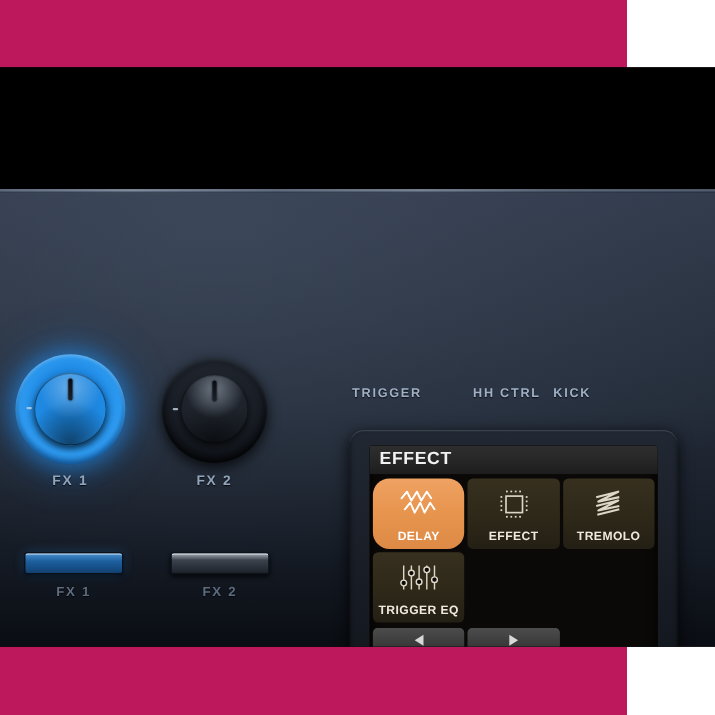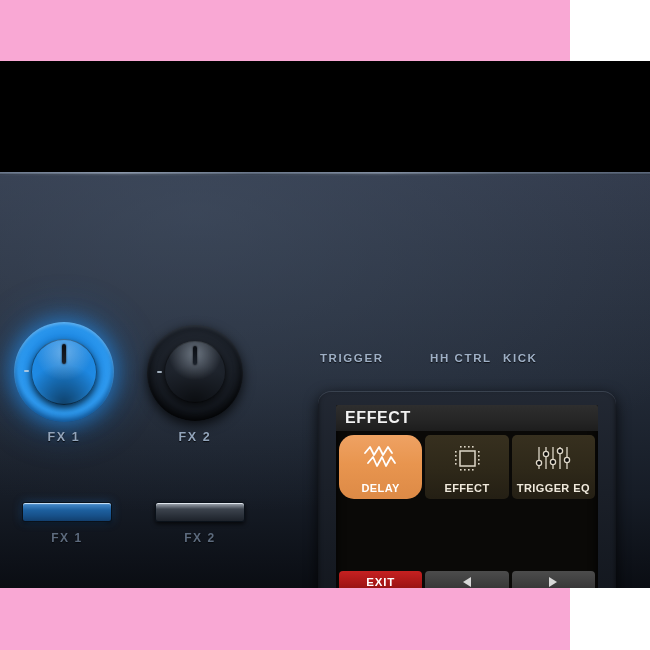--- a/index.html
+++ b/index.html
@@ -1,19 +1,19 @@
 <!DOCTYPE html>
 <html><head>
 <meta charset="utf-8">
 <style>
   html,body{margin:0;padding:0;background:#ffffff;}
   body{width:650px;height:650px;overflow:hidden;
        font-family:"Liberation Sans",sans-serif;}
 
-  #stage{position:relative;width:570px;height:650px;background:#f9a8d4;}
+  #stage{position:relative;width:570px;height:650px;background:#be185d;}
 
   
   #letterbox{position:absolute;left:0;top:61px;width:650px;height:527px;
              background:#000000;overflow:hidden;}
 
   
   #device{position:absolute;left:0;top:111px;width:650px;height:416px;
           background:
             radial-gradient(150% 120% at 30% 10%, rgba(70,84,104,.55) 0%, rgba(0,0,0,0) 60%),
             linear-gradient(180deg,#31394a 0%,#2b3342 18%,#232b38 48%,#161c26 78%,#0a0d13 100%);
@@ -202,20 +202,30 @@
                       <rect x="29" y="12" width="1.6" height="1.6"></rect>
                     <rect x="29" y="16" width="1.6" height="1.6"></rect>
                       <rect x="29" y="20" width="1.6" height="1.6"></rect>
                   </g>
                 </svg>
               </div>
               <div class="tlabel">EFFECT</div>
             </div>
 
 
+            <div class="tile">
+              <div class="ticon">
+                <svg width="34" height="30" viewBox="0 0 34 30">
+                  <path d="M6 9 L26 4 L8 13 L27 9" fill="none" stroke="#ded7c8" stroke-width="2" stroke-linejoin="round"></path>
+                  <path d="M6 17 L26 12 L8 21 L27 17" fill="none" stroke="#ded7c8" stroke-width="2" stroke-linejoin="round"></path>
+                  <path d="M7 25 L27 20" fill="none" stroke="#ded7c8" stroke-width="2"></path>
+                </svg>
+              </div>
+              <div class="tlabel">TREMOLO</div>
+            </div>
 
 
             <div class="tile">
               <div class="ticon">
                 <svg width="40" height="30" viewBox="0 0 40 30">
                   <g stroke="#ded7c8" stroke-width="1.3" fill="none">
                     <line x1="6" y1="4" x2="6" y2="26"></line>
                     <line x1="13" y1="4" x2="13" y2="26"></line>
                     <line x1="20" y1="4" x2="20" y2="26"></line>
                     <line x1="27" y1="4" x2="27" y2="26"></line>
@@ -228,23 +238,20 @@
                     <circle cx="27" cy="8" r="2.6"></circle>
                     <circle cx="34" cy="17" r="2.6"></circle>
                   </g>
                 </svg>
               </div>
               <div class="tlabel">TRIGGER EQ</div>
             </div>
           </div>
 
           <div id="btnrow">
-            <div class="lbtn lbtn-exit">
-              <span>EXIT</span>
-            </div>
             <div class="lbtn lbtn-nav">
               <span class="arw arw-l"></span>
             </div>
             <div class="lbtn lbtn-nav">
               <span class="arw arw-r"></span>
             </div>
           </div>
 
         </div>
       </div>

